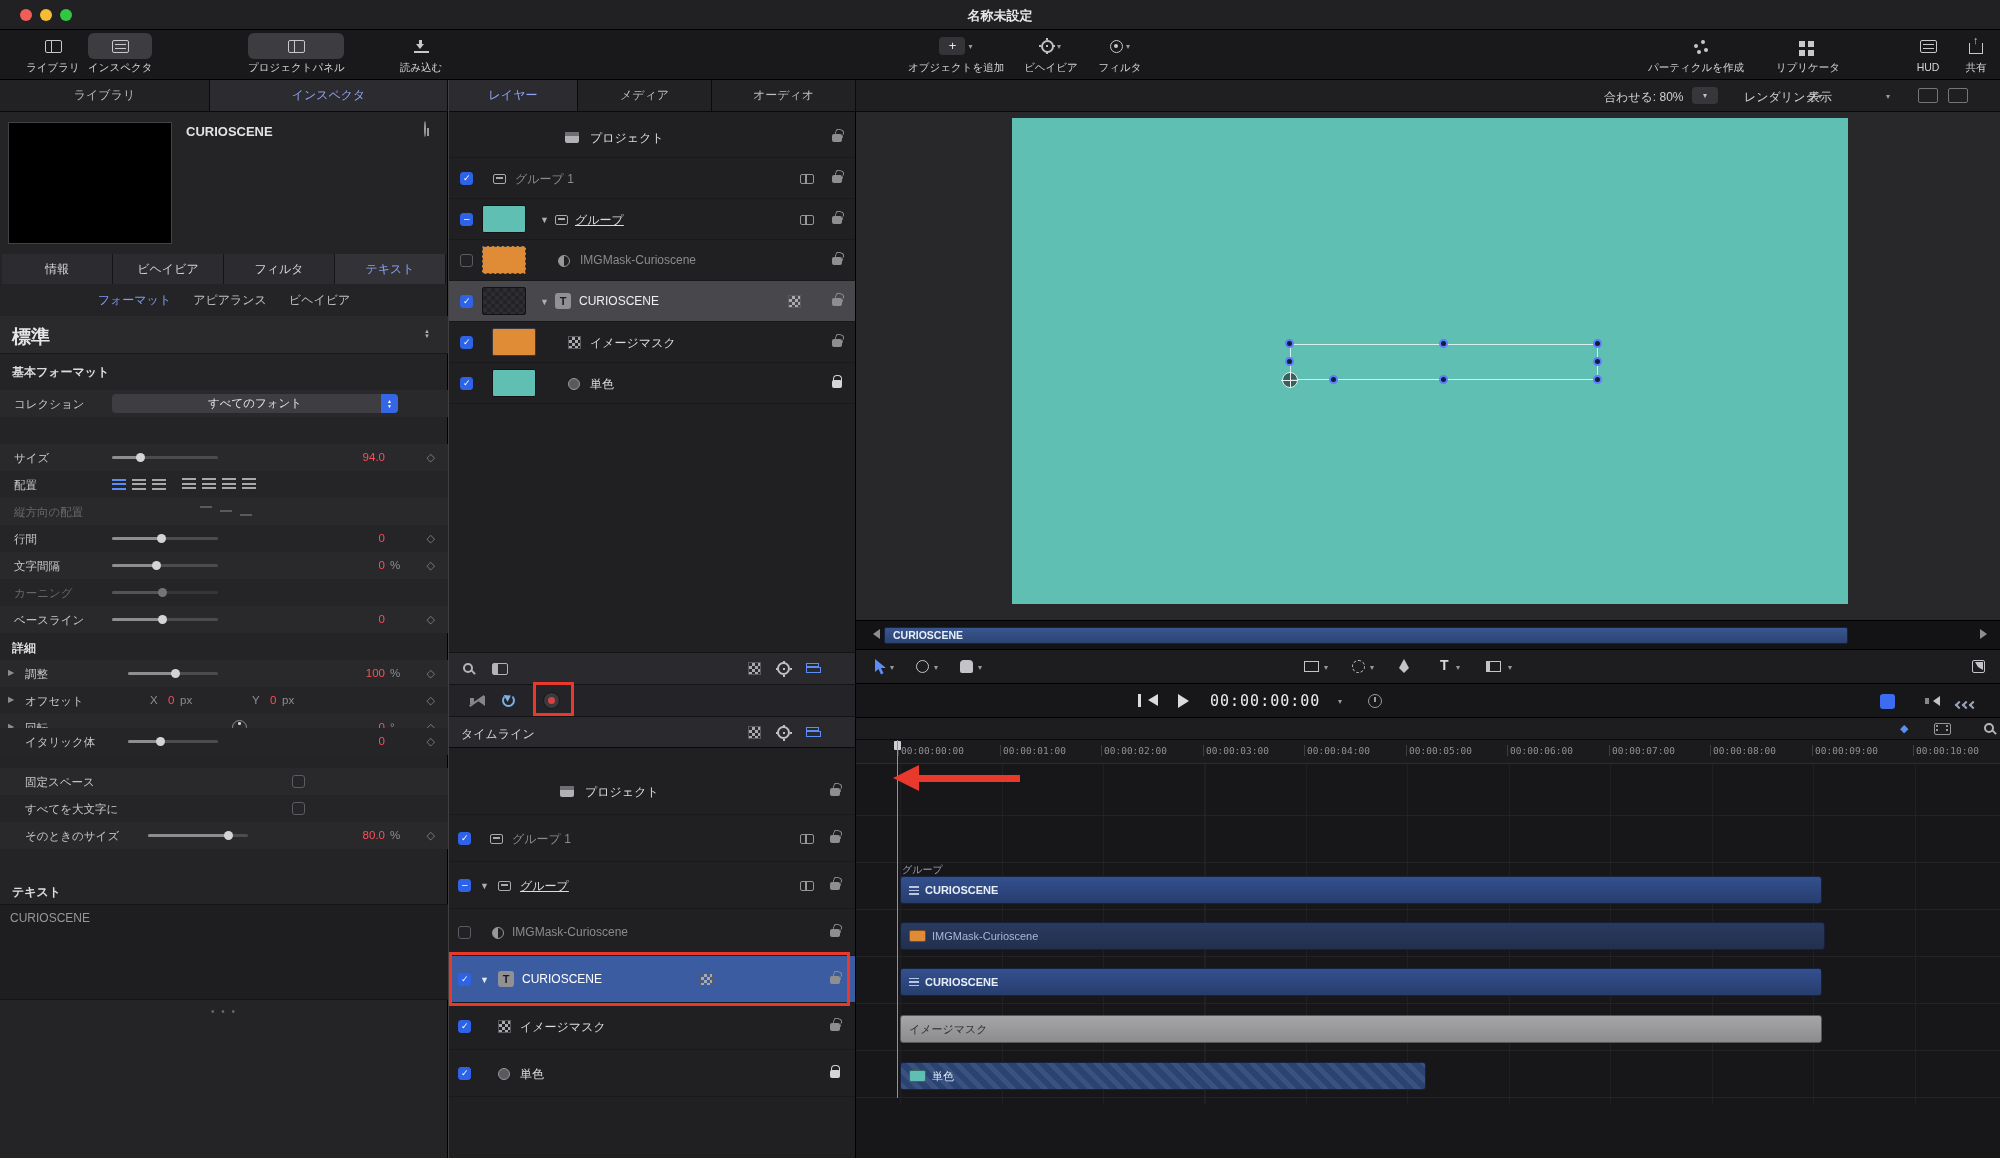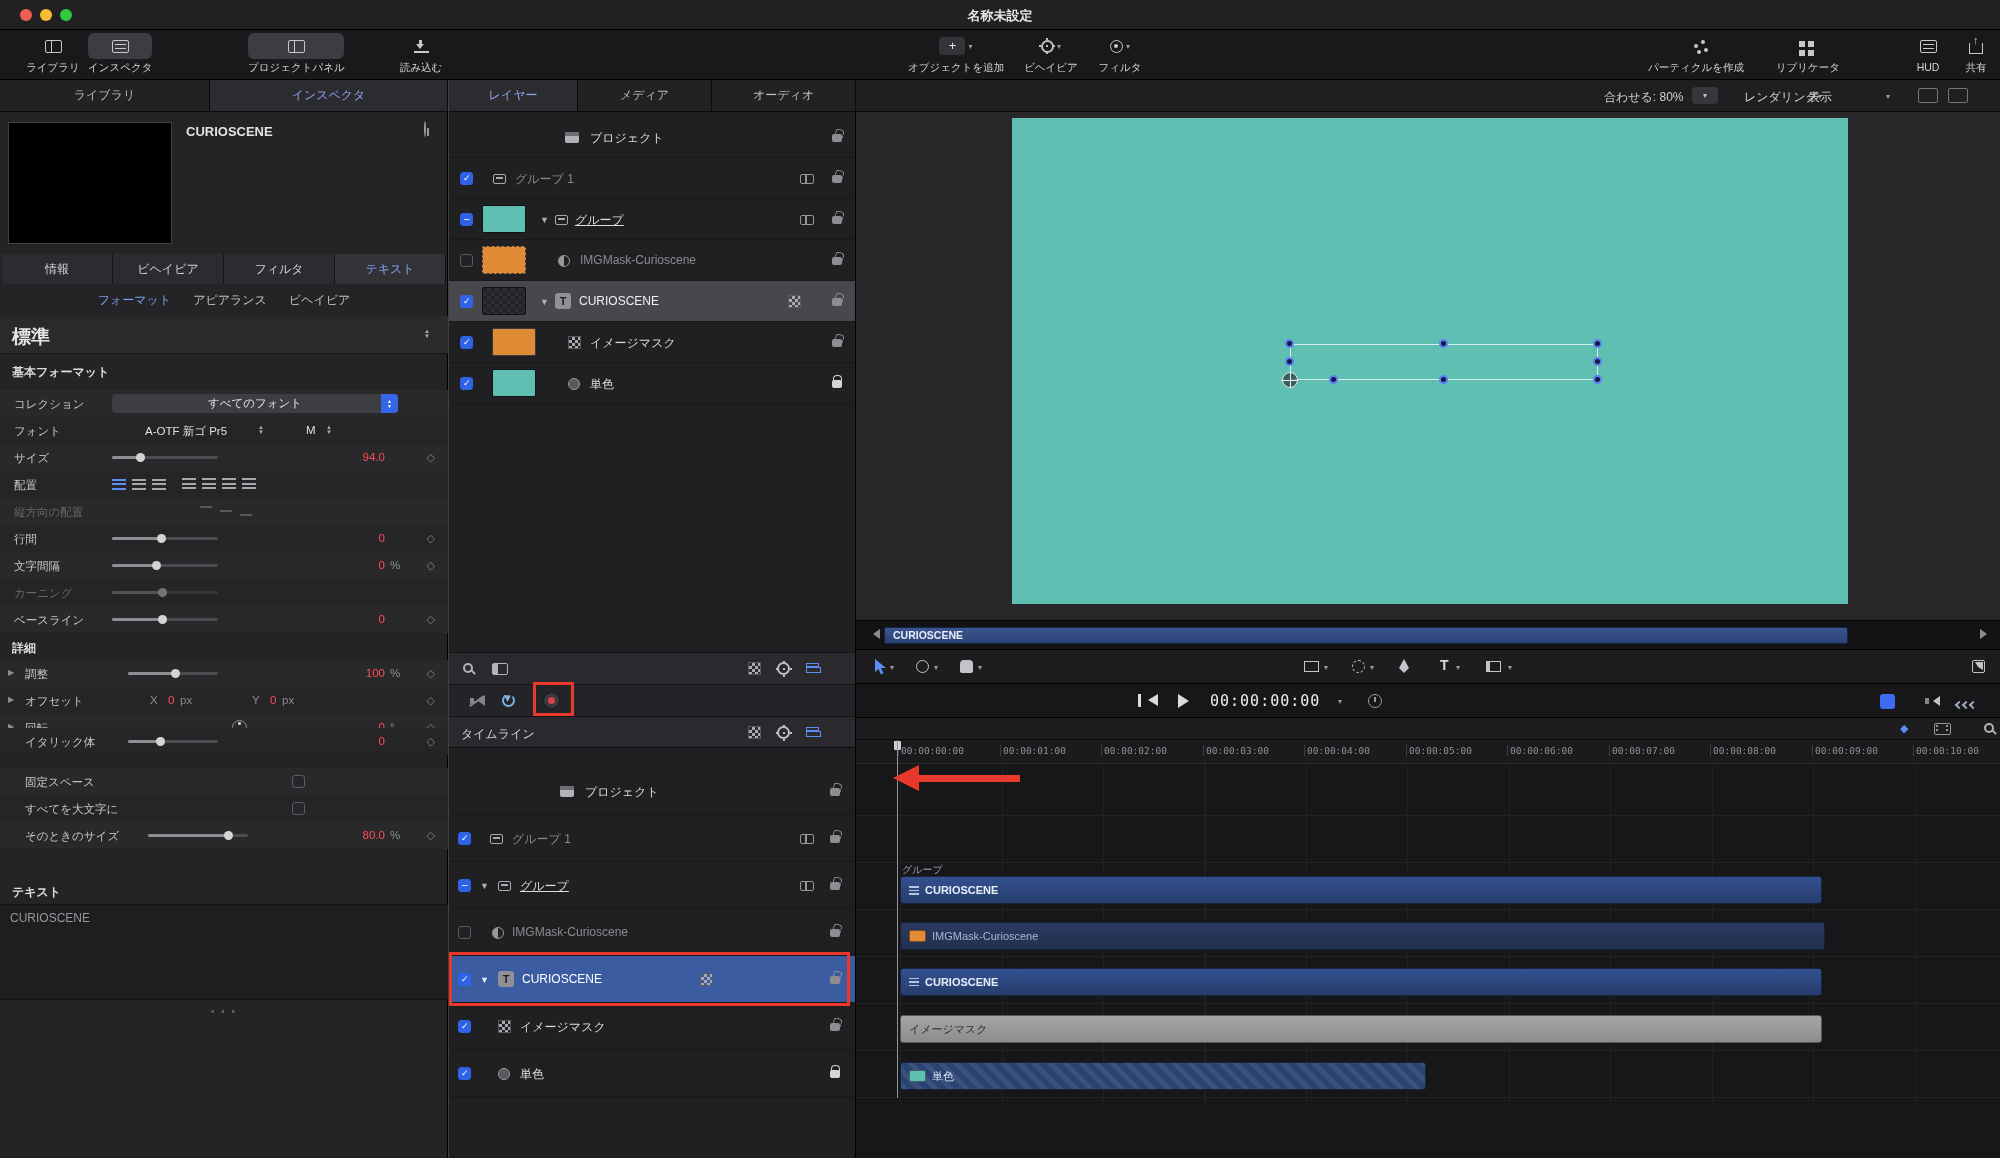--- a/index.html
+++ b/index.html
@@ -314,27 +314,20 @@
     <div class="ab sechdr" style="left:12px;top:252px">基本フォーマット</div>
 
     
     <div class="irow re" style="top:278px">
       <span class="ilbl">コレクション</span>
       <div class="dd" style="left:112px;top:4px;width:286px">
         <span>すべてのフォント</span>
         <span class="ddcap">▲<br>▼</span>
       </div>
     </div>
-    <div class="irow ro" style="top:305px">
-      <span class="ilbl">フォント</span>
-      <span class="ab" style="left:145px;top:7px;font-size:11.5px;color:#e0e0e2">A-OTF 新ゴ Pr5</span>
-      <span class="ab stp" style="left:258px;top:8px">▲<br>▼</span>
-      <span class="ab" style="left:306px;top:7px;font-size:11.5px;color:#e0e0e2">M</span>
-      <span class="ab stp" style="left:326px;top:8px">▲<br>▼</span>
-    </div>
     <div class="irow re" style="top:332px">
       <span class="ilbl">サイズ</span>
       <div class="sl" style="left:112px;width:106px">
           <i style="width:25%"></i>
           <b style="left:23%"></b>
         </div>
       <span class="ival">94.0</span>
       <span class="kf">◇</span>
     </div>
     <div class="irow ro" style="top:359px">

